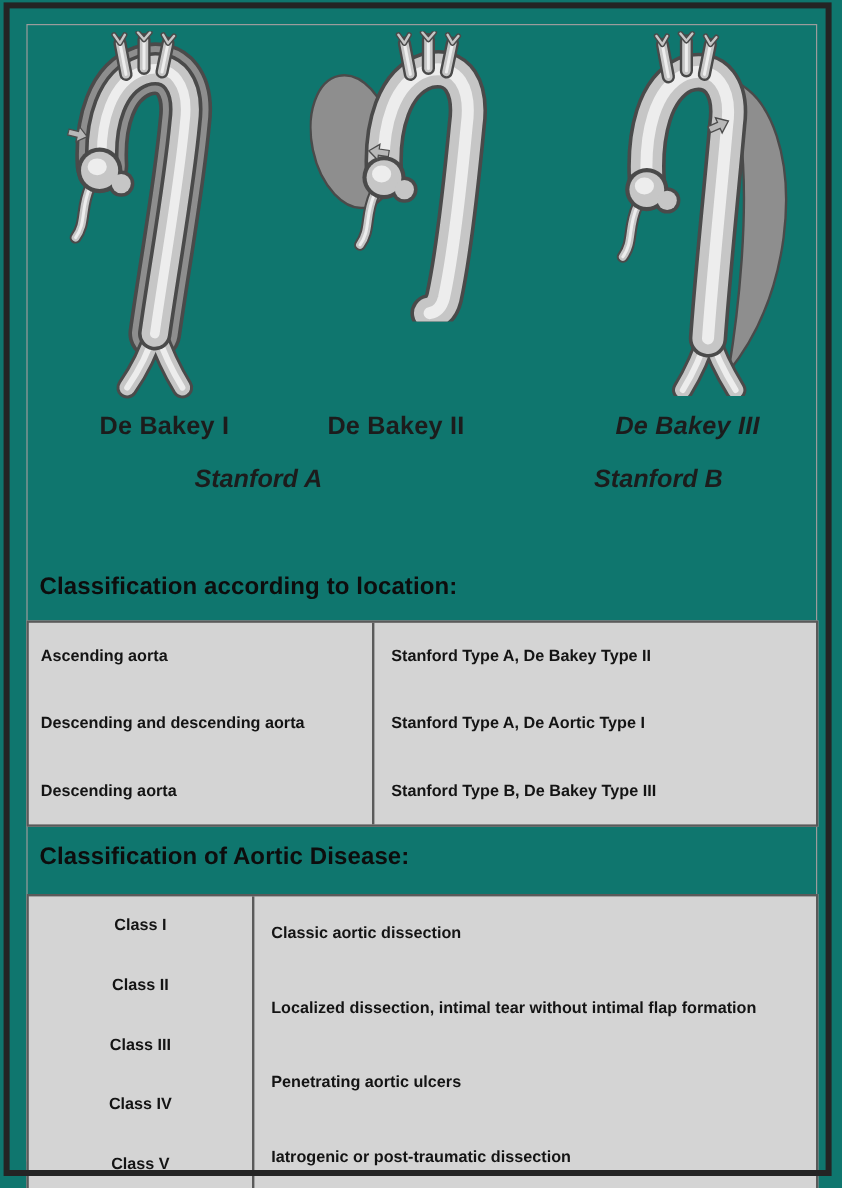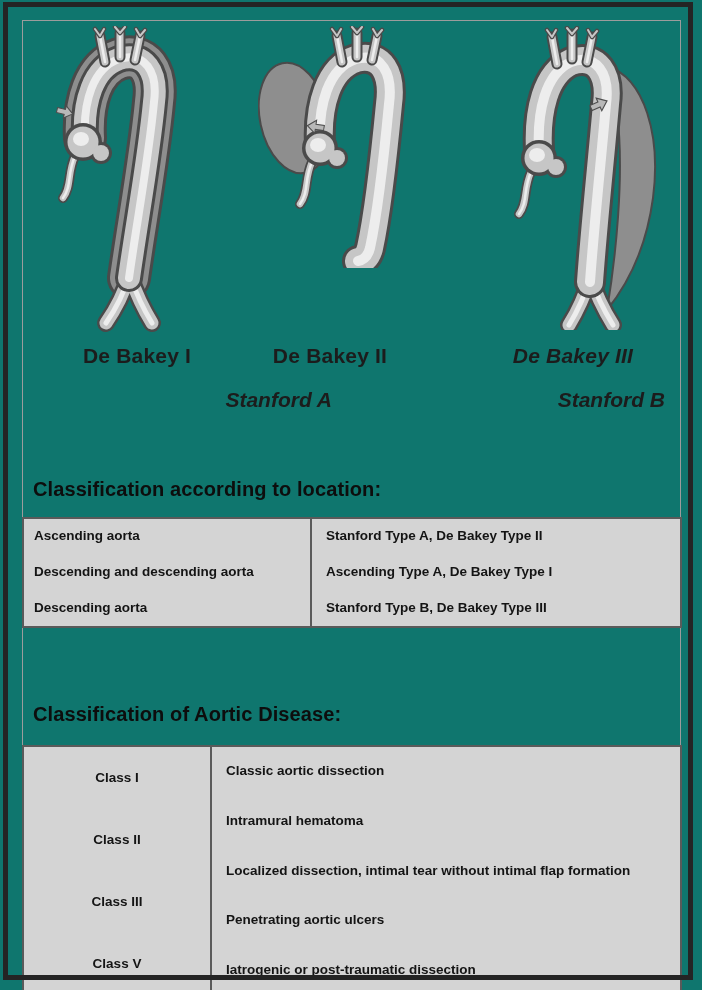--- a/index.html
+++ b/index.html
@@ -5,21 +5,21 @@
   html,body{margin:0;padding:0;background:#ffffff;}
   #canvas{position:relative;width:702px;height:990px;background:#0f766e;overflow:hidden;
           font-family:"Liberation Sans", sans-serif;color:#161616;}
   #outer-frame{position:absolute;left:3px;top:2px;width:690px;height:978px;
                border:5px solid #242424;box-sizing:border-box;pointer-events:none;}
   #inner-frame{position:absolute;left:22px;top:20px;width:659px;height:948px;
                border:1px solid #9c9c9c;box-sizing:border-box;}
   .dia{position:absolute;}
   .dk-label{position:absolute;width:170px;text-align:center;font-size:21px;font-weight:600;
             letter-spacing:0.2px;color:#1c1c1c;}
-  .st-label{position:absolute;width:170px;text-align:right;font-size:21px;font-weight:600;
+  .st-label{position:absolute;width:170px;text-align:left;font-size:21px;font-weight:600;
             font-style:italic;color:#1c1c1c;}
   .section-heading{position:absolute;left:33px;font-size:20px;font-weight:700;color:#0d0d0d;
                    letter-spacing:0.1px;}
   .tbl{position:absolute;left:22px;width:660px;background:#d4d4d4;
        border:2px solid #5a5a5a;box-sizing:border-box;display:flex;}
   .tbl .col{display:flex;flex-direction:column;box-sizing:border-box;}
   .tbl .col-right{border-left:2px solid #5a5a5a;flex:1;}
   .tbl .cell{flex:1;display:flex;align-items:center;font-size:13.5px;font-weight:700;
              color:#141414;line-height:1.1;}
   .cell.pad{padding-left:10px;}
@@ -183,45 +183,45 @@
   </svg>
 
   <div class="dk-label" style="left:52px;top:344px;">De Bakey I</div>
   <div class="dk-label" style="left:245px;top:344px;">De Bakey II</div>
   <div class="dk-label" style="left:488px;top:344px;font-style:italic;">De Bakey III</div>
   <div class="st-label" style="left:162px;top:388px;">Stanford A</div>
   <div class="st-label" style="left:495px;top:388px;">Stanford B</div>
 
   <div class="section-heading" style="top:478px;">Classification according to location:</div>
 
-  <div class="tbl" style="top:517px;height:111px;">
+  <div class="tbl" style="top:517px;height:172px;">
     <div class="col" style="width:286px;">
       <div class="cell pad">Ascending aorta</div>
       <div class="cell pad">Descending and descending aorta</div>
       <div class="cell pad">Descending aorta</div>
     </div>
     <div class="col col-right">
       <div class="cell pad2">Stanford Type A, De Bakey Type II</div>
-      <div class="cell pad2">Ascending Type A, De Bakey Type I</div>
+      <div class="cell pad2">Stanford Type A, De Aortic Type I</div>
       <div class="cell pad2">Stanford Type B, De Bakey Type III</div>
     </div>
   </div>
 
   <div class="section-heading" style="top:703px;">Classification of Aortic Disease:</div>
 
   <div class="tbl" style="top:745px;height:252px;">
     <div class="col" style="width:186px;">
       <div class="cell center">Class I</div>
       <div class="cell center">Class II</div>
       <div class="cell center">Class III</div>
+      <div class="cell center">Class IV</div>
       <div class="cell center">Class V</div>
     </div>
     <div class="col col-right">
       <div class="cell pad2">Classic aortic dissection</div>
-      <div class="cell pad2">Intramural hematoma</div>
       <div class="cell pad2">Localized dissection, intimal tear without intimal flap formation</div>
       <div class="cell pad2">Penetrating aortic ulcers</div>
       <div class="cell pad2">Iatrogenic or post-traumatic dissection</div>
     </div>
   </div>
 
   <div id="outer-frame"></div>
 </div>
 
 </body></html>

